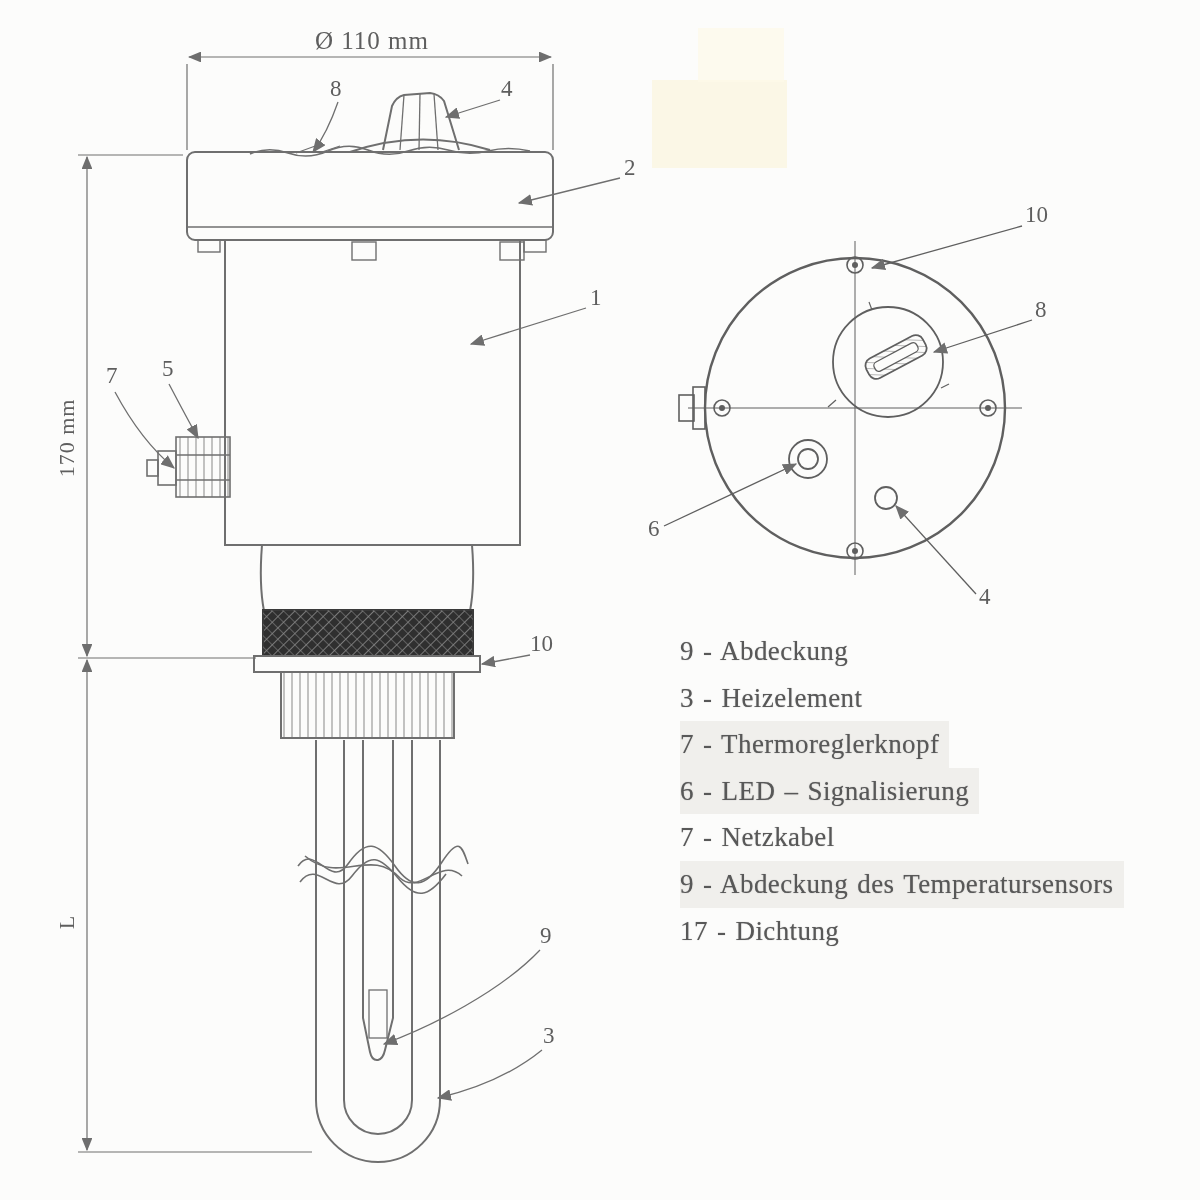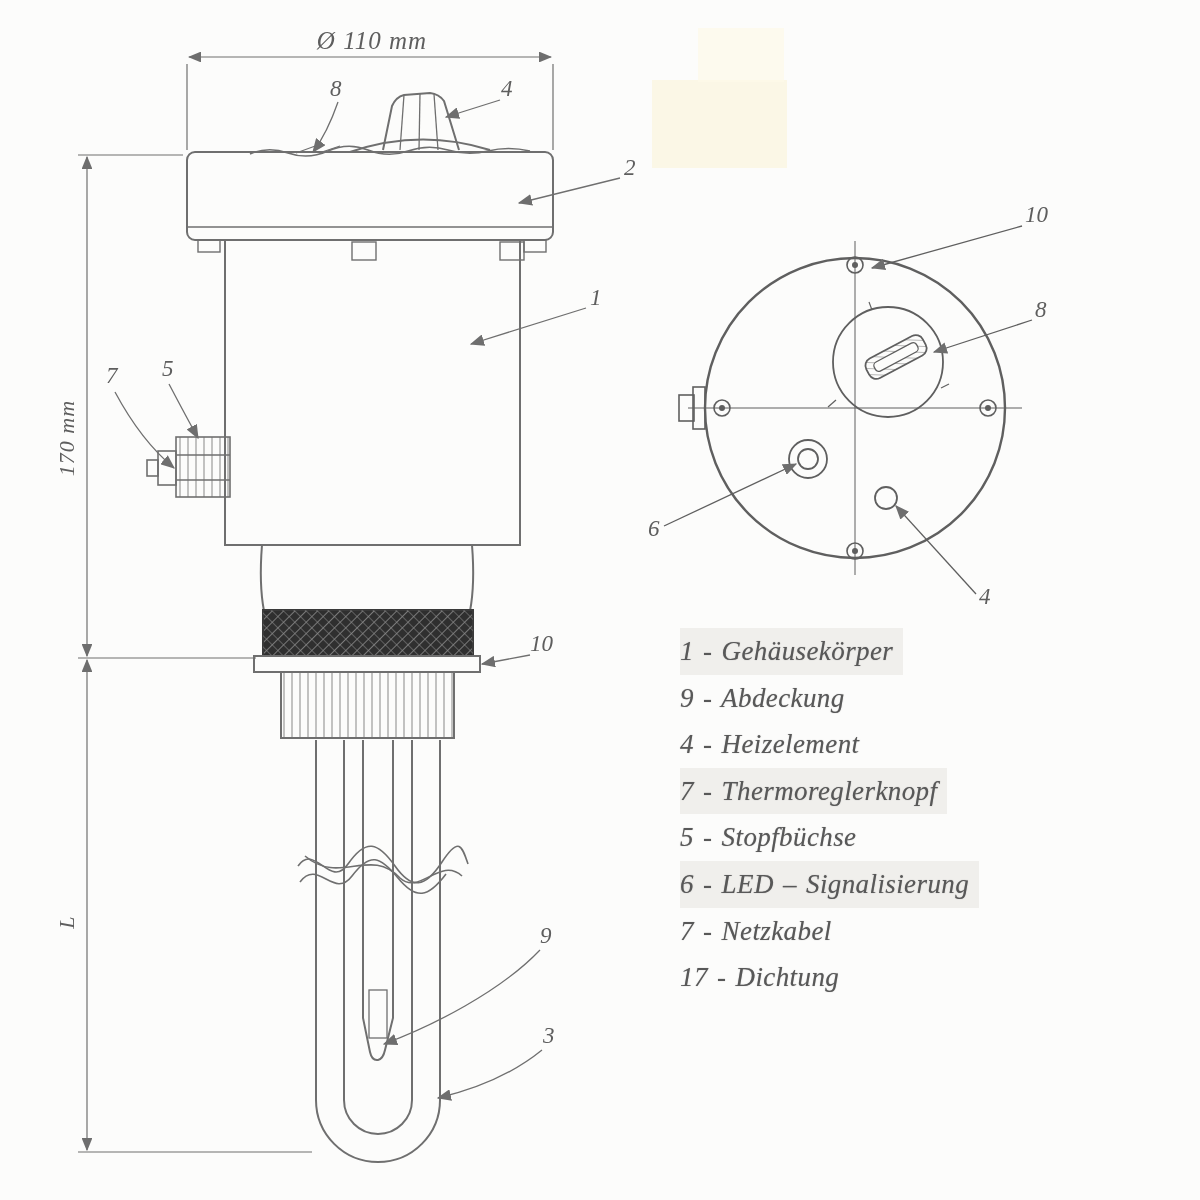--- a/index.html
+++ b/index.html
@@ -1,17 +1,17 @@
 <!DOCTYPE html>
 <html><head>
 <meta charset="utf-8">
 <style>
   html,body{margin:0;padding:0;background:#fbfbfa;}
   .stage{position:relative;width:1200px;height:1200px;background:#fcfcfb;overflow:hidden;
-         font-family:"Liberation Serif", serif;font-style:italic;}
+         font-family:"Liberation Serif", serif;}
   svg text{font-family:"Liberation Serif", serif;fill:#5e5e5e;}
   .dimtxt{font-size:25px;letter-spacing:1px;}
   .dimtxt-sm{font-size:22px;letter-spacing:1px;}
   .co{font-size:23px;}
   .legend{position:absolute;left:680px;top:628px;width:500px;color:#585858;}
   .legend .row{font-size:27px;line-height:46.6px;letter-spacing:.4px;word-spacing:2px;
                width:max-content;padding:0 10px 0 0;white-space:nowrap;
                text-shadow:0 0 1px rgba(95,95,95,.55);}
   .legend .row.hl{background:#f0efec;}
   .artifact{position:absolute;pointer-events:none;}
@@ -208,23 +208,22 @@
         <text class="co" x="1025" y="222">10</text>
         <text class="co" x="1035" y="317">8</text>
         <text class="co" x="648" y="536">6</text>
         <text class="co" x="979" y="604">4</text>
       </g>
     </g>
   </svg>
 
   
   <div class="legend">
-    <div class="row hl">1 - Gehäusekörper</div>
     <div class="row">9 - Abdeckung</div>
-    <div class="row">4 - Heizelement</div>
+    <div class="row">3 - Heizelement</div>
     <div class="row hl">7 - Thermoreglerknopf</div>
-    <div class="row">5 - Stopfbüchse</div>
     <div class="row hl">6 - LED – Signalisierung</div>
     <div class="row">7 - Netzkabel</div>
+    <div class="row hl">9 - Abdeckung des Temperatursensors</div>
     <div class="row">17 - Dichtung</div>
   </div>
 
 </div>
 
 </body></html>

